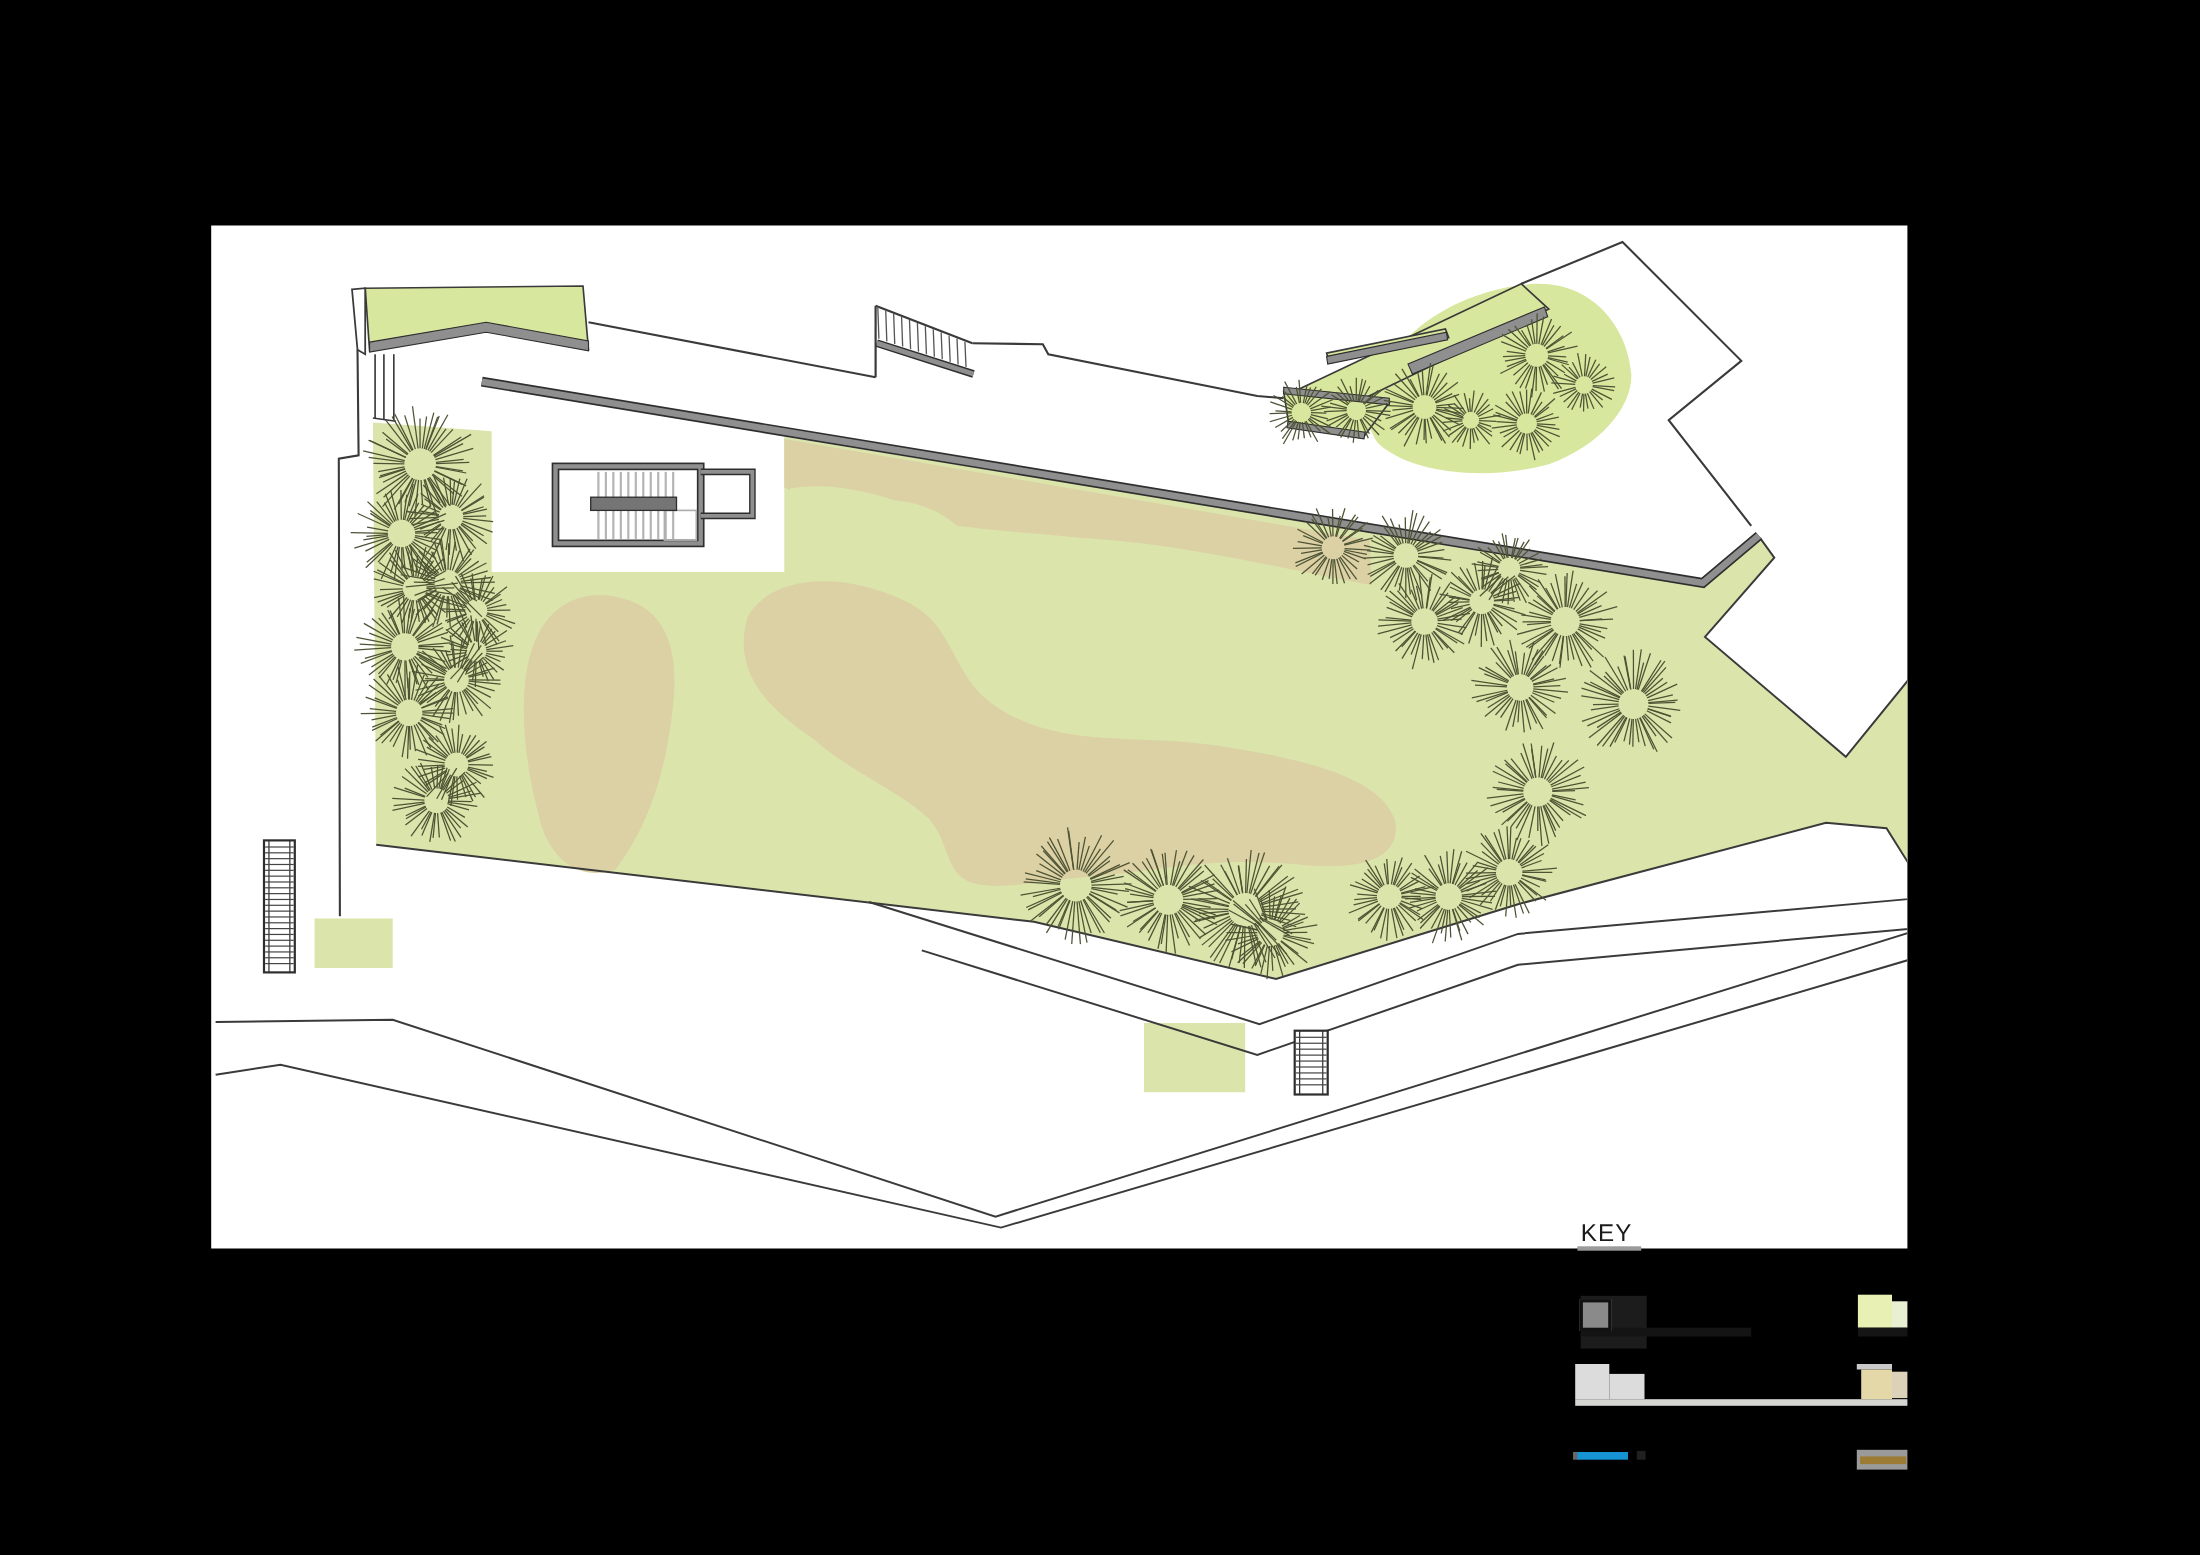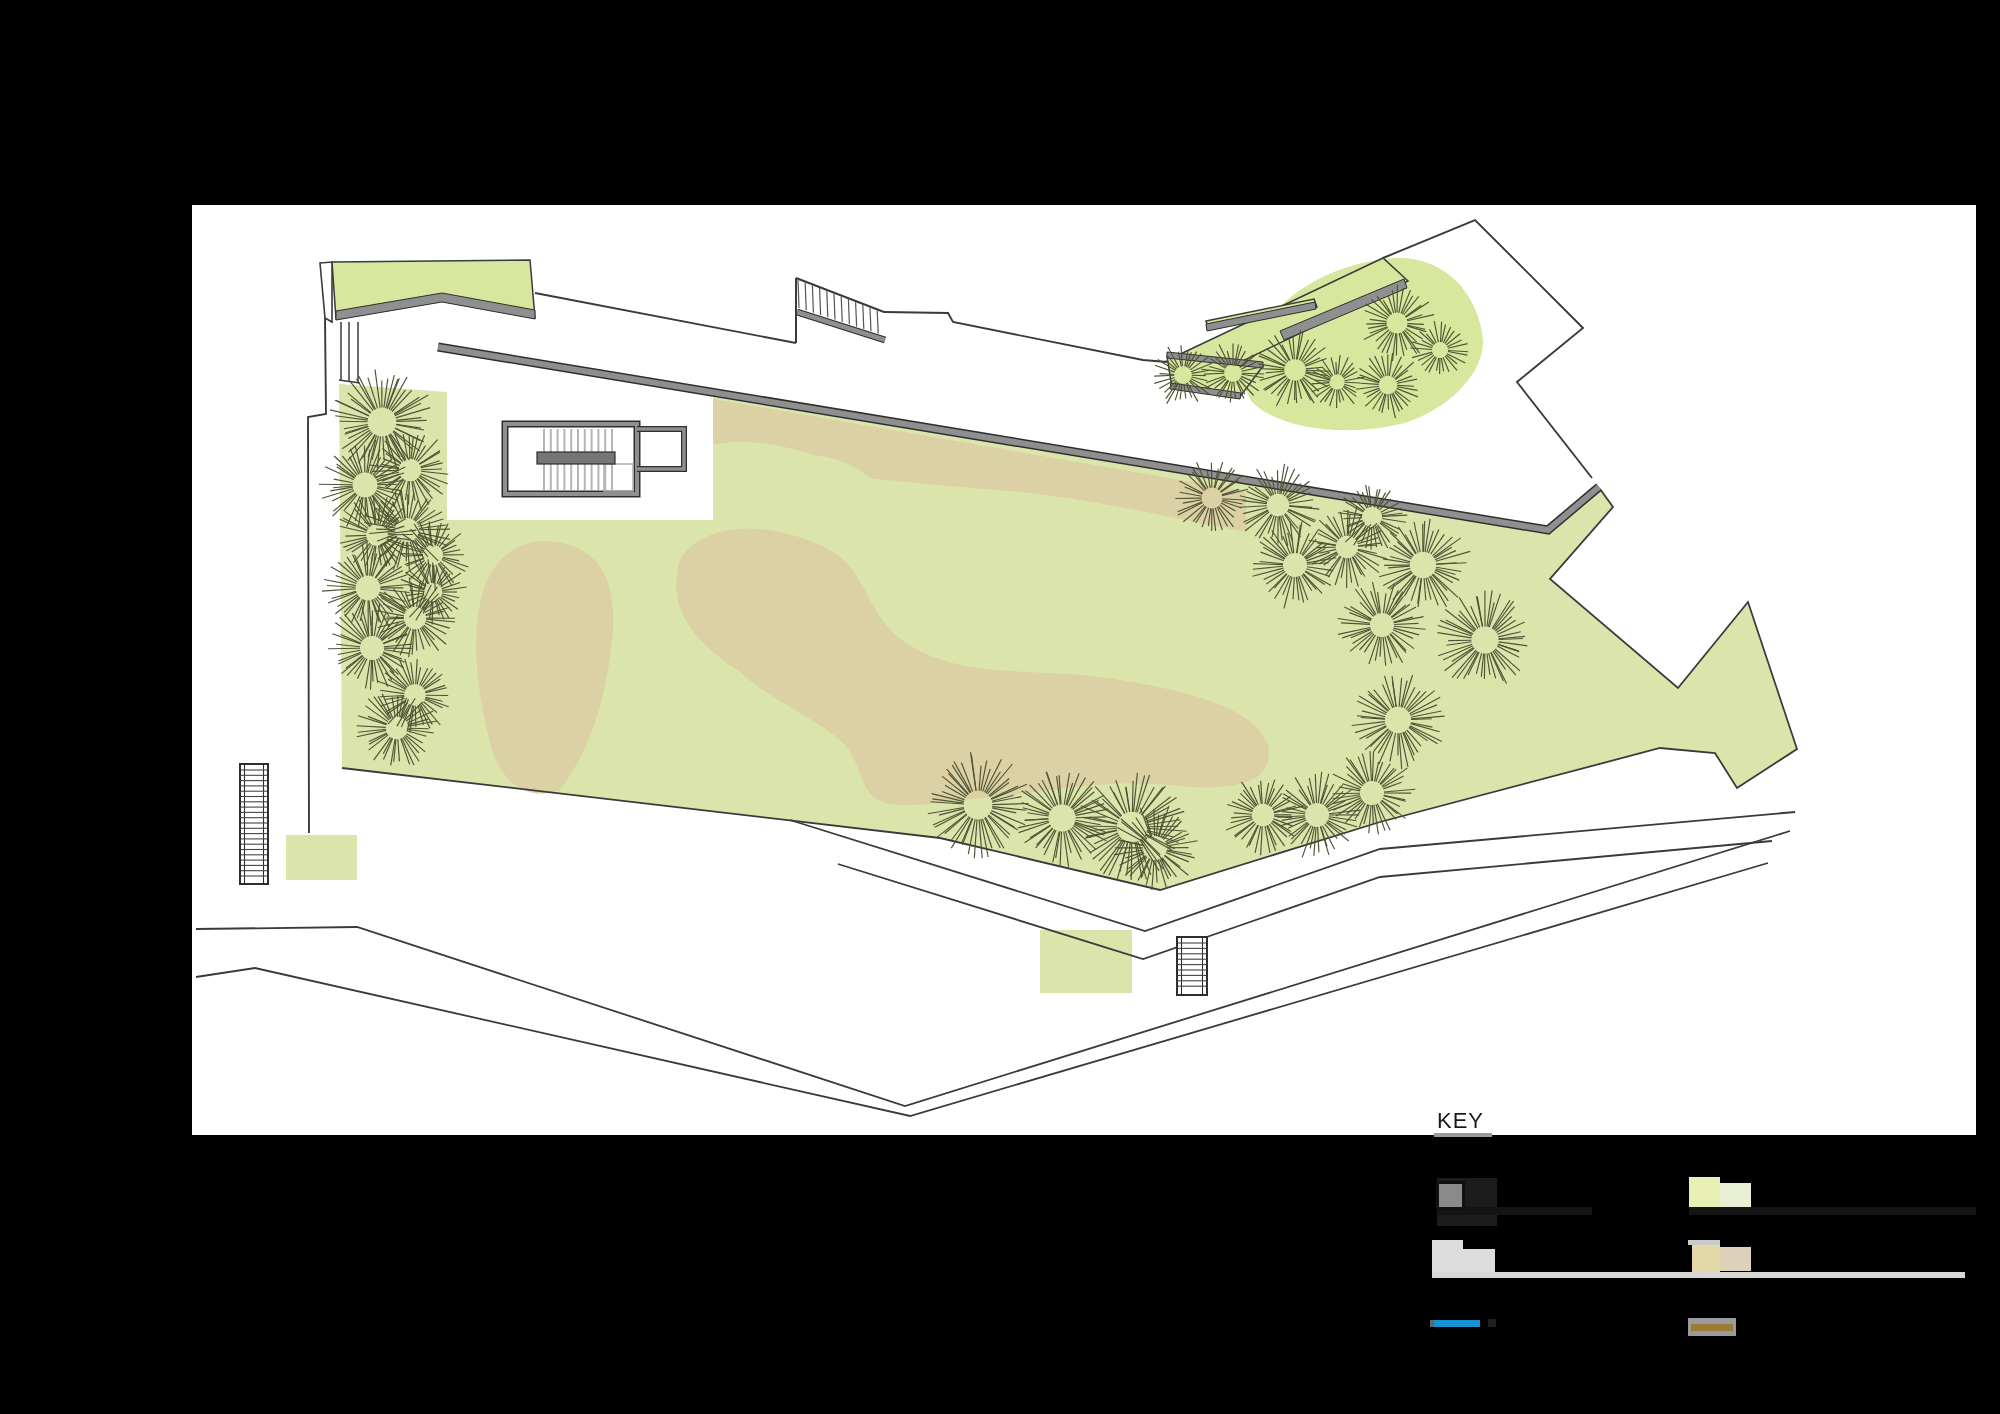--- a/index.html
+++ b/index.html
@@ -1,16 +1,16 @@
 <!DOCTYPE html>
 <html><head>
 <meta charset="utf-8">
 <style>
   html,body{margin:0;padding:0;background:#000;}
-  #stage{position:relative;width:2000px;height:1414px;background:#000;overflow:hidden;
+  #stage{position:relative;width:1734px;height:1414px;background:#000;overflow:hidden;
          font-family:"Liberation Sans", sans-serif;}
   #plan-svg{position:absolute;left:0;top:0;}
   .key-title{position:absolute;left:1437px;top:1108px;font-size:22px;color:#1a1a1a;
              letter-spacing:1px;}
   .key-underline{position:absolute;left:1434px;top:1133px;width:58px;height:4px;background:#9a9a9a;}
   .sw{position:absolute;}
   
   #sw1-shadow{left:1437px;top:1178px;width:60px;height:48px;}
   #sw1-strip{left:1437px;top:1207px;width:155px;height:8px;}
   #sw1{left:1436px;top:1181px;width:29px;height:29px;border:3px solid #111;box-sizing:border-box;}

